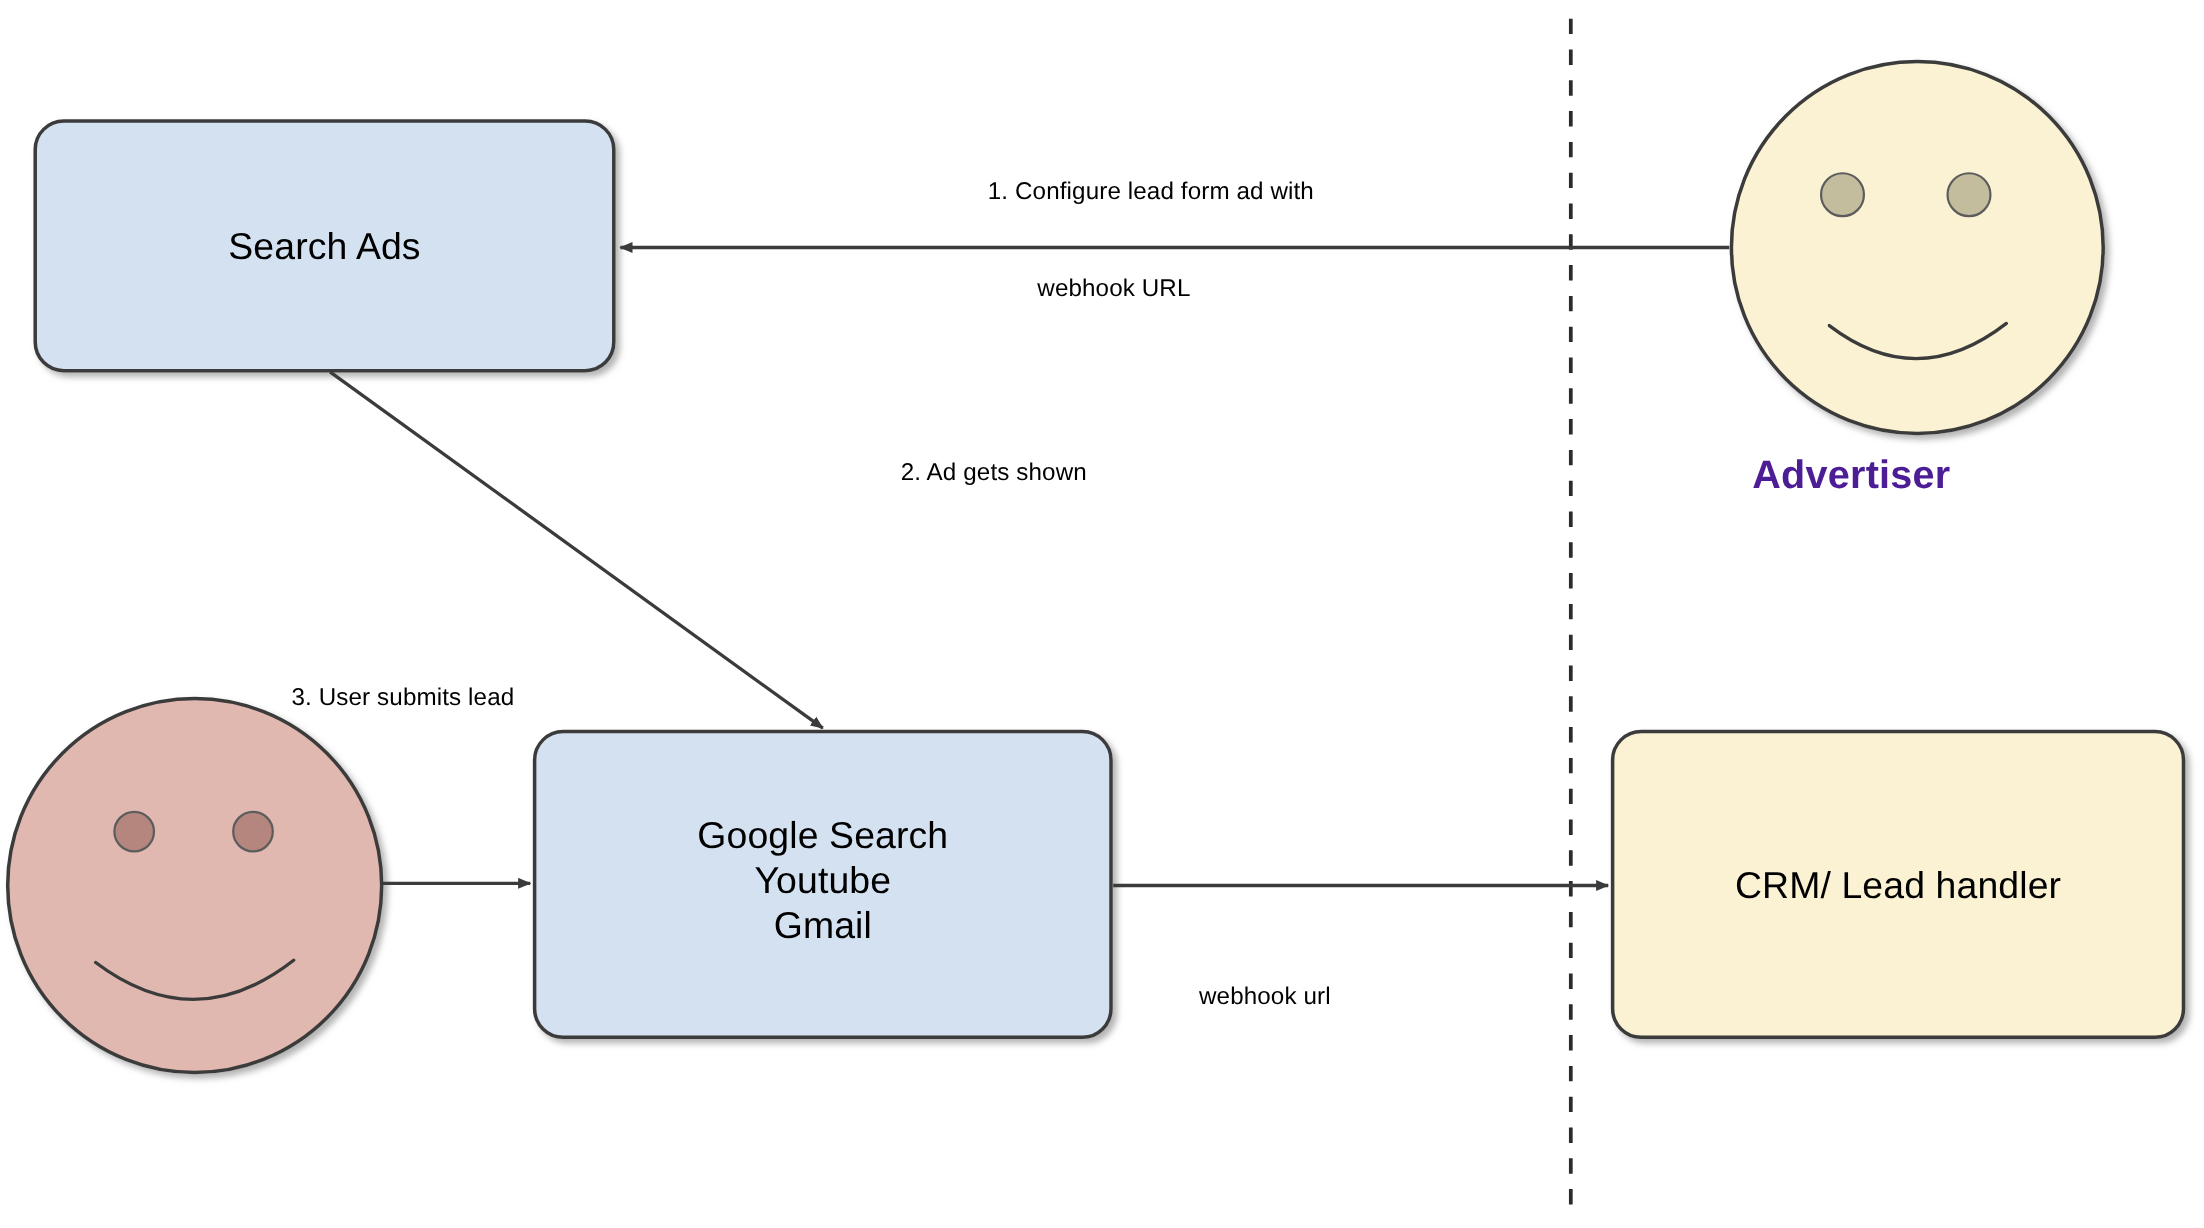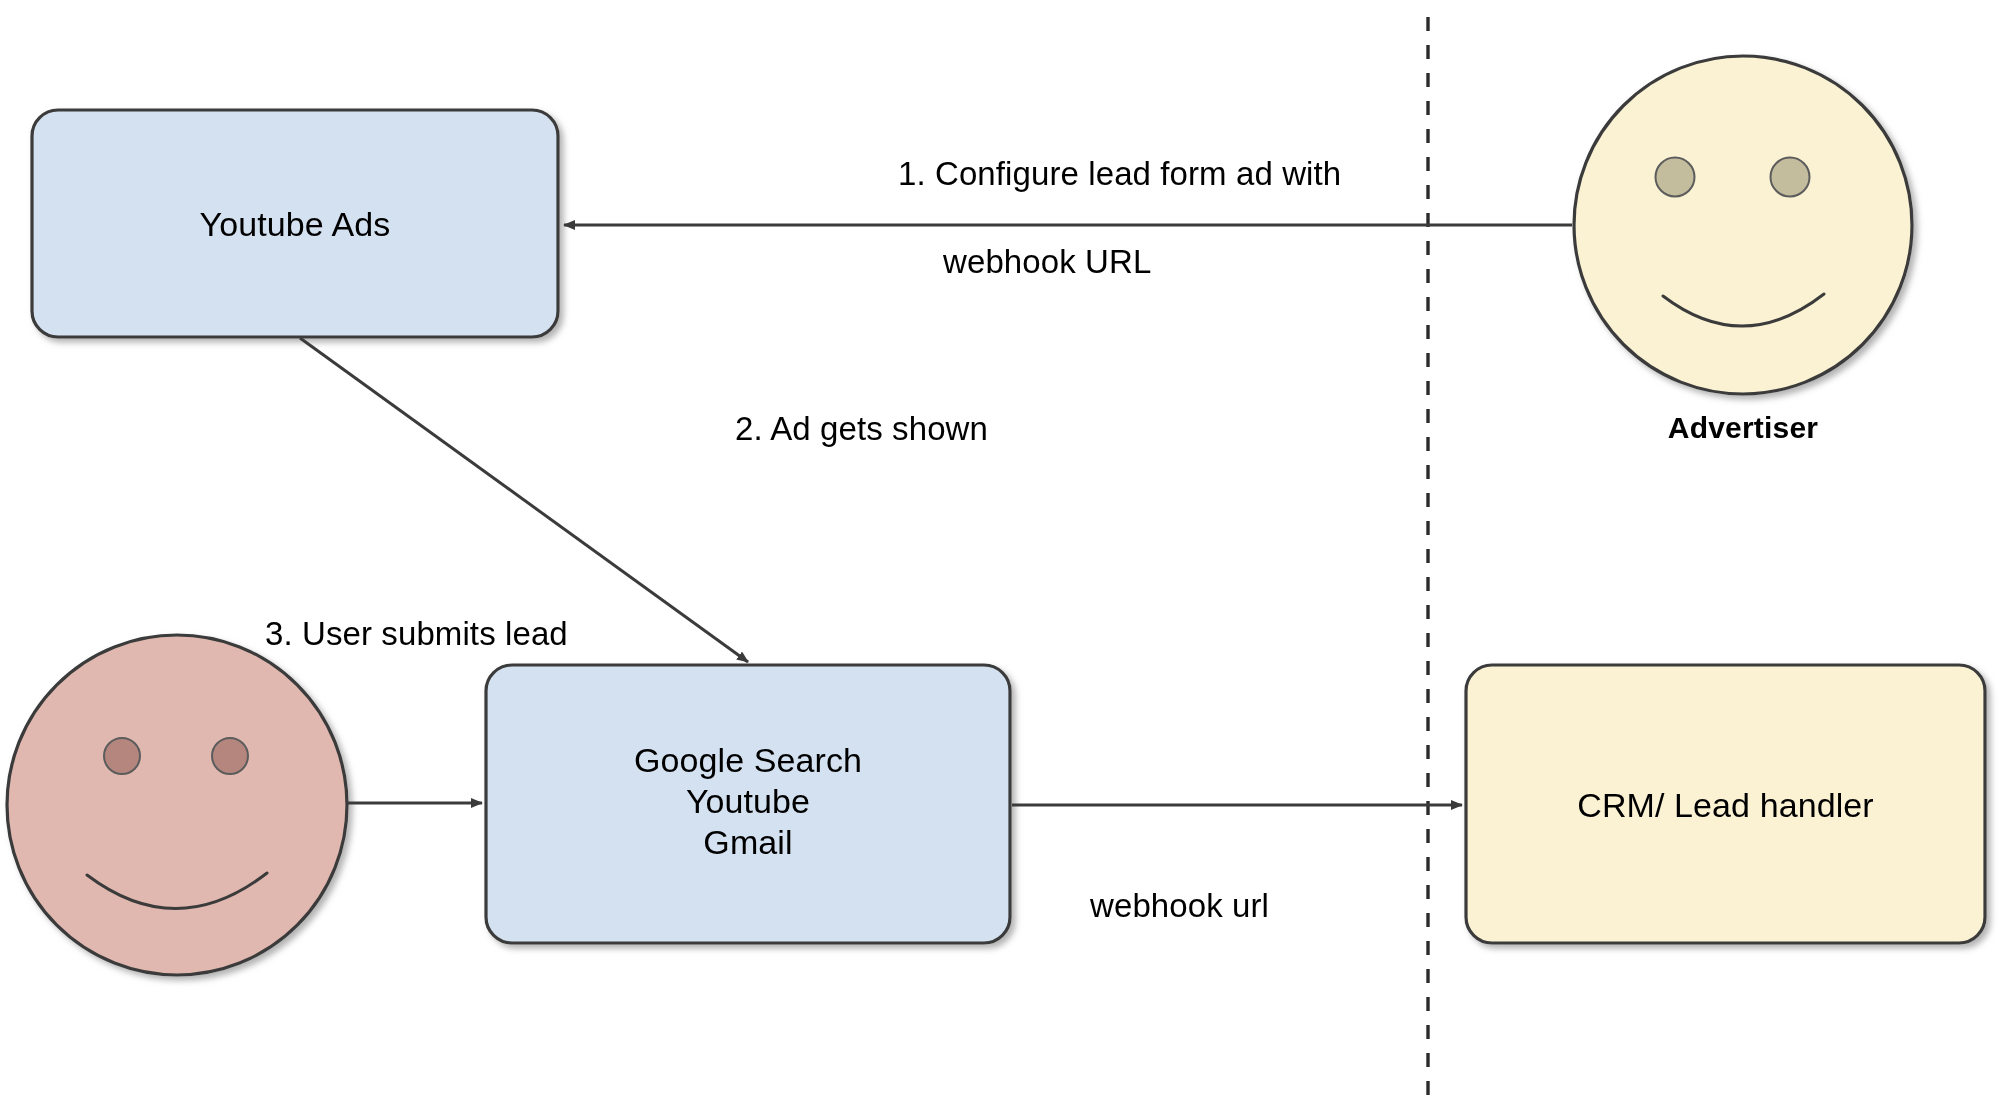--- a/index.html
+++ b/index.html
@@ -33,32 +33,32 @@
     text-align: center;
     font-size: 34px;
     line-height: 42px;
     color: #000000;
     letter-spacing: 0.1px;
     white-space: pre-line;
     pointer-events: none;
   }
   .edge-label {
     position: absolute;
-    font-size: 33px;
+    font-size: 22px;
     line-height: 44px;
     color: #000000;
     letter-spacing: 0.1px;
     white-space: pre-line;
   }
   .actor-caption {
     position: absolute;
-    text-align: center;
-    font-size: 30px;
+    text-align: left;
+    font-size: 36px;
     font-weight: bold;
-    color: #000000;
+    color: #4c1d95;
     letter-spacing: 0.2px;
   }
 </style>
 </head>
 <body>
 
 <div id="canvas">
 
   <svg id="edges" viewBox="0 0 2004 1116" xmlns="http://www.w3.org/2000/svg">
     <defs>
@@ -100,21 +100,21 @@
 
     <line x1="1572" y1="225" x2="564" y2="225" stroke="#3b3b3b" stroke-width="3" marker-end="url(#arrowhead)"></line>
 
     <line x1="300" y1="338" x2="748" y2="662" stroke="#3b3b3b" stroke-width="3" marker-end="url(#arrowhead)"></line>
 
     <line x1="347" y1="803" x2="482" y2="803" stroke="#3b3b3b" stroke-width="3" marker-end="url(#arrowhead)"></line>
 
     <line x1="1012" y1="805" x2="1462" y2="805" stroke="#3b3b3b" stroke-width="3" marker-end="url(#arrowhead)"></line>
   </svg>
 
-  <div class="node-label" style="left:32px; top:203px; width:526px;">Youtube Ads</div>
+  <div class="node-label" style="left:32px; top:203px; width:526px;">Search Ads</div>
 
   <div class="node-label" style="left:1466px; top:784px; width:519px;">CRM/ Lead handler</div>
 
   <div class="node-label" style="left:486px; top:740px; width:524px; line-height:41px;">Google Search
 Youtube
 Gmail</div>
 
   <div class="actor-caption" style="left:1593px; top:411px; width:300px;">Advertiser</div>
 
 

